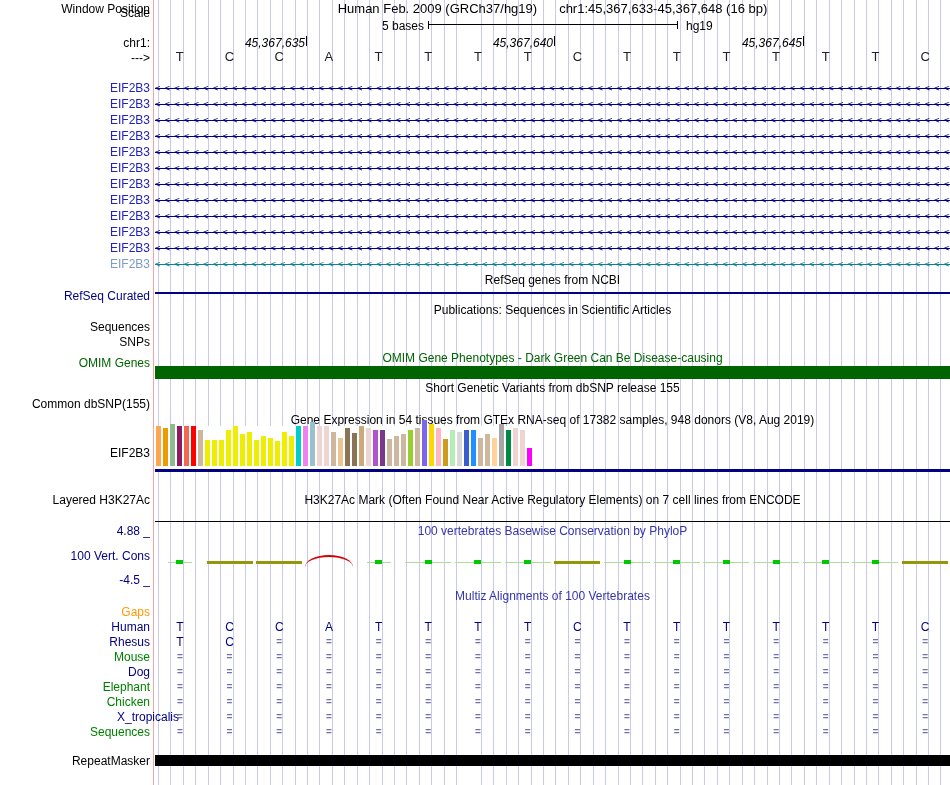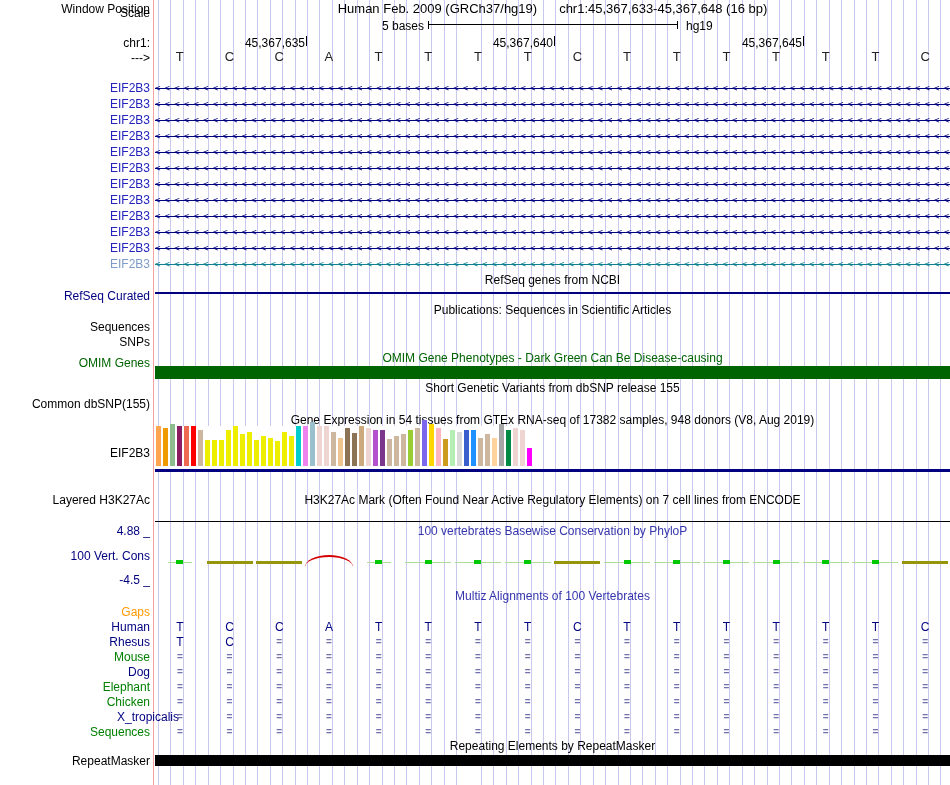--- a/index.html
+++ b/index.html
@@ -11,21 +11,21 @@
   .pinkline{position:absolute;left:153px;top:0;width:1px;height:785px;background:#f6a2a2;}
   .lbl{position:absolute;left:0;width:150px;text-align:right;white-space:nowrap;line-height:14px;}
   .hdr{position:absolute;left:155px;width:795px;text-align:center;white-space:nowrap;line-height:13px;}
   .title{font-size:13px;}
   .title span{display:inline-block;}
   .title .gap{width:22px;}
   .bar{position:absolute;left:155px;width:795px;}
   .ruler{position:absolute;height:8px;border-left:1px solid #000;border-right:1px solid #000;}
   .ruler div{margin-top:3px;height:1px;background:#000;}
   .ptick{position:absolute;width:1px;height:10px;background:#000;}
-  .ptxt{position:absolute;transform:translateX(-100%);white-space:nowrap;}
+  .ptxt{position:absolute;transform:translateX(-100%);white-space:nowrap;font-style:italic;}
   .basecell{position:absolute;width:50px;text-align:center;font-size:13px;color:#222;line-height:13px;}
   .tx{position:absolute;left:155px;width:795px;height:12px;overflow:hidden;}
   .txline{position:absolute;top:6px;left:0;width:100%;height:1px;}
   .chev{position:absolute;top:0;left:0;font-family:"DejaVu Sans Mono",monospace;font-size:9px;
         letter-spacing:4.2px;line-height:12px;white-space:nowrap;}
   .mcell{position:absolute;width:50px;text-align:center;font-size:12px;line-height:14px;}
   .meq{font-size:10px;font-weight:bold;color:#7171ab;}
   .gtexbg{position:absolute;left:155px;top:426px;width:382px;height:43px;background:#fff;}
   #gtexbars{position:absolute;left:155px;top:423px;width:795px;height:46px;}
   #gtexbars div{position:absolute;bottom:0;width:5px;}
@@ -330,21 +330,20 @@
       <div class="mcell meq" style="left: 552.5px; top: 725px; width: 49.6875px;">=</div>
       <div class="mcell meq" style="left: 602.188px; top: 725px; width: 49.6875px;">=</div>
       <div class="mcell meq" style="left: 651.875px; top: 725px; width: 49.6875px;">=</div>
       <div class="mcell meq" style="left: 701.562px; top: 725px; width: 49.6875px;">=</div>
       <div class="mcell meq" style="left: 751.25px; top: 725px; width: 49.6875px;">=</div>
       <div class="mcell meq" style="left: 800.938px; top: 725px; width: 49.6875px;">=</div>
       <div class="mcell meq" style="left: 850.625px; top: 725px; width: 49.6875px;">=</div>
       <div class="mcell meq" style="left: 900.312px; top: 725px; width: 49.6875px;">=</div>
     </div>
 
-  <div class="hdr" style="top:740px">Repeating Elements by RepeatMasker</div>
   <div class="lbl" style="top:754px">RepeatMasker</div>
   <div class="bar" style="top:755px;height:11px;background:#000"></div>
 <div class="lbl" style="top: 81px; color: rgb(35, 35, 187);">EIF2B3</div>
     <div class="tx" style="top: 82px;">
       <div class="txline" style="background: rgb(0, 0, 128);"></div>
       <div class="chev" style="color: rgb(0, 0, 128);">&lt;&lt;&lt;&lt;&lt;&lt;&lt;&lt;&lt;&lt;&lt;&lt;&lt;&lt;&lt;&lt;&lt;&lt;&lt;&lt;&lt;&lt;&lt;&lt;&lt;&lt;&lt;&lt;&lt;&lt;&lt;&lt;&lt;&lt;&lt;&lt;&lt;&lt;&lt;&lt;&lt;&lt;&lt;&lt;&lt;&lt;&lt;&lt;&lt;&lt;&lt;&lt;&lt;&lt;&lt;&lt;&lt;&lt;&lt;&lt;&lt;&lt;&lt;&lt;&lt;&lt;&lt;&lt;&lt;&lt;&lt;&lt;&lt;&lt;&lt;&lt;&lt;&lt;&lt;&lt;&lt;&lt;&lt;&lt;&lt;</div>
     </div>
     <div class="lbl" style="top: 97px; color: rgb(35, 35, 187);">EIF2B3</div>
     <div class="tx" style="top: 98px;">
       <div class="txline" style="background: rgb(0, 0, 128);"></div>

